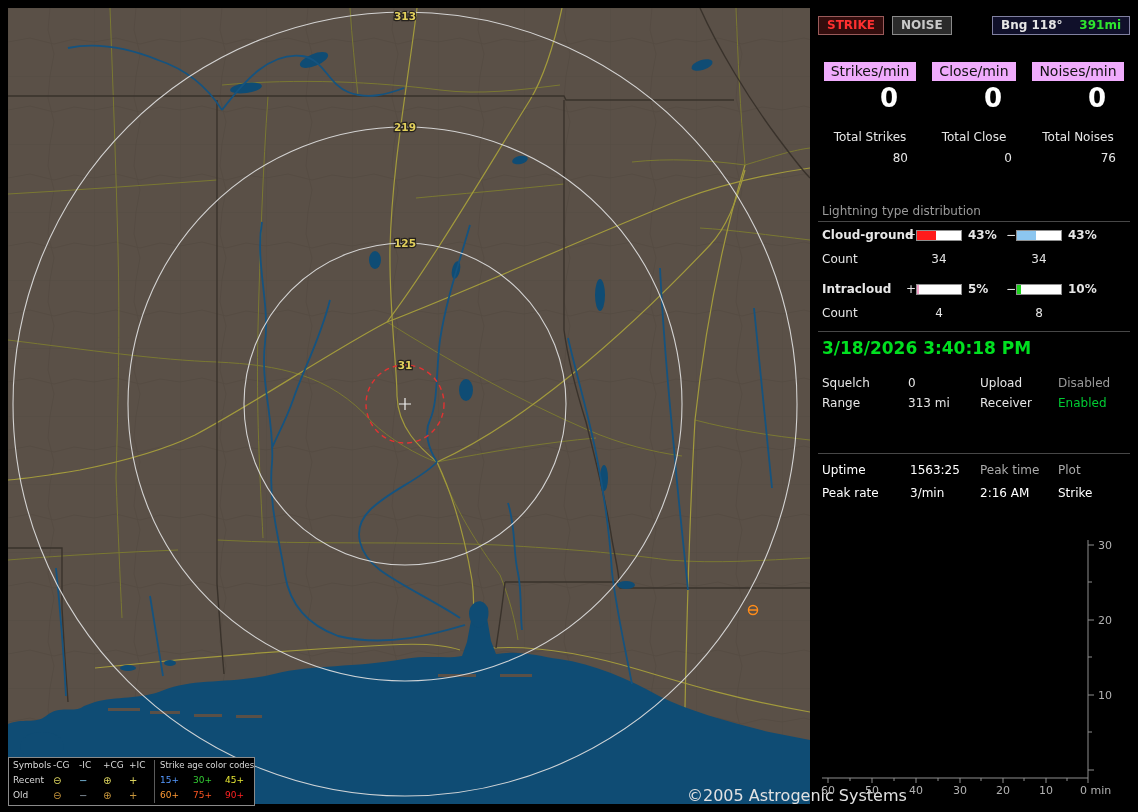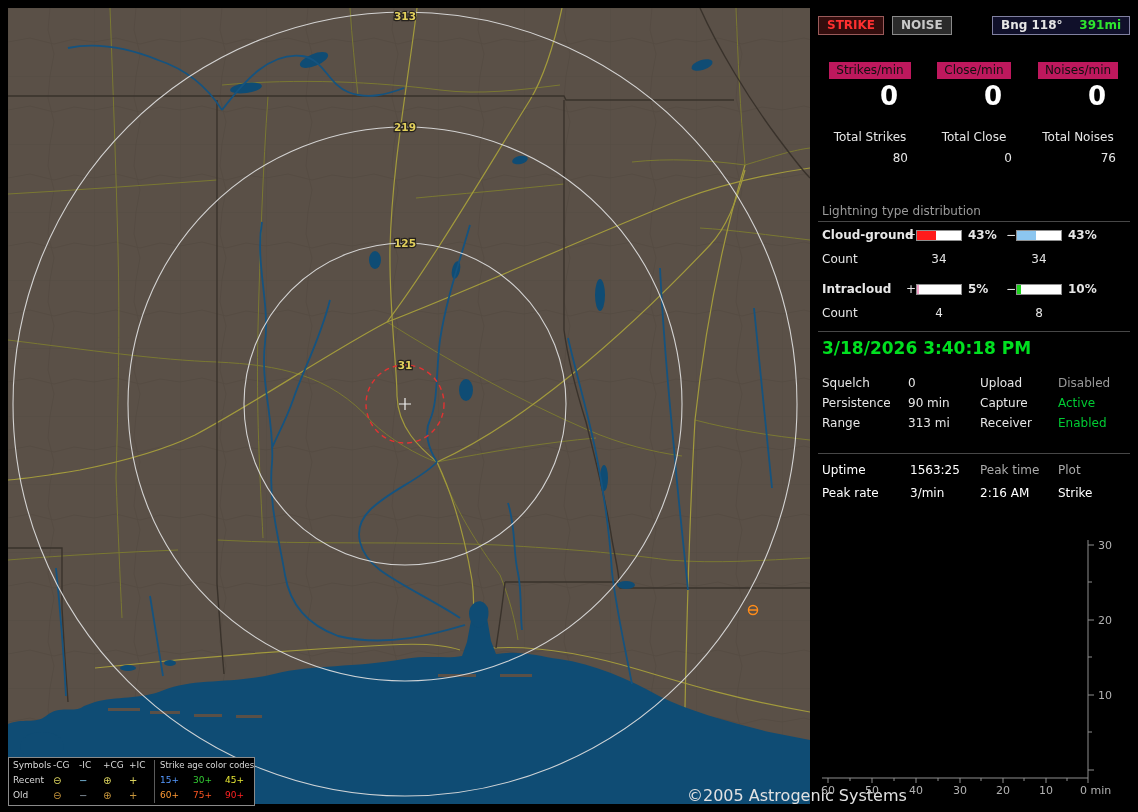--- a/index.html
+++ b/index.html
@@ -29,21 +29,21 @@
   #panel { position:absolute; left:818px; top:8px; width:312px; height:796px; }
   .toolbar { position:absolute; top:8px; left:0; width:100%; display:flex; align-items:center; gap:8px; }
   .btn { font-weight:bold; font-size:12px; padding:1px 8px 2px; border:1px solid #8a8a8a; cursor:default; }
   .btn-strike { color:#ff3030; background:#330d0d; border-color:#9a5a5a; }
   .btn-noise { color:#c9c9c9; background:#2b2b2b; }
   .bng { margin-left:auto; display:flex; justify-content:space-between; width:138px;
          background:#10102a; border:1px solid #8080a0; padding:1px 8px 2px; font-weight:bold; }
   .bng-dist { color:#2ee62e; }
   .rates { position:absolute; top:54px; left:0; width:100%; display:flex; }
   .ratecol { width:104px; text-align:center; }
-  .chip { display:inline-block; background:#be185d; color:#101010; font-size:12px; padding:1px 7px 2px;text-align:right; }
+  .chip { display:inline-block; background:#f0abfc; color:#101010; font-size:14px; padding:1px 7px 2px;text-align:right; }
   .bigzero { font-size:26px; font-weight:bold; color:#fff; margin-top:2px; text-align:right; padding-right:24px; }
   .totals { position:absolute; top:122px; left:0; width:100%; display:flex;justify-content:center; }
   .totcol { width:104px; text-align:center; }
   .totval { display:block; margin-top:7px; text-align:right; padding-right:14px; }
   .hr { position:absolute; left:0; width:100%; border-top:1px solid #474747; height:0; }
   .hr-a { top:213px; } .hr-b { top:323px; } .hr-c { top:445px; }
   .dist-title { position:absolute; top:196px; left:4px; color:#9a9a9a; }
   .dist-row { position:absolute; left:0; width:100%; height:16px; }
   .dr0 { top:220px; } .dc0 { top:244px; } .dr1 { top:274px; } .dc1 { top:298px; }
   .dlabel { position:absolute; left:4px; font-weight:bold; }
@@ -315,26 +315,20 @@
     <div class="clock">3/18/2026 3:40:18 PM</div>
 
     <div class="settings">
       <div class="srow">
         <span class="k1">Squelch</span>
         <span class="v1">0</span>
         <span class="k2">Upload</span>
         <span class="v2" style="color: rgb(154, 154, 154);">Disabled</span>
       </div>
       <div class="srow">
-        <span class="k1">Persistence</span>
-        <span class="v1">90 min</span>
-        <span class="k2">Capture</span>
-        <span class="v2" style="color: rgb(0, 204, 51);">Active</span>
-      </div>
-      <div class="srow">
         <span class="k1">Range</span>
         <span class="v1">313 mi</span>
         <span class="k2">Receiver</span>
         <span class="v2" style="color: rgb(0, 204, 51);">Enabled</span>
       </div>
     </div>
 
     <div class="hr hr-c"></div>
 
     <div class="session">

